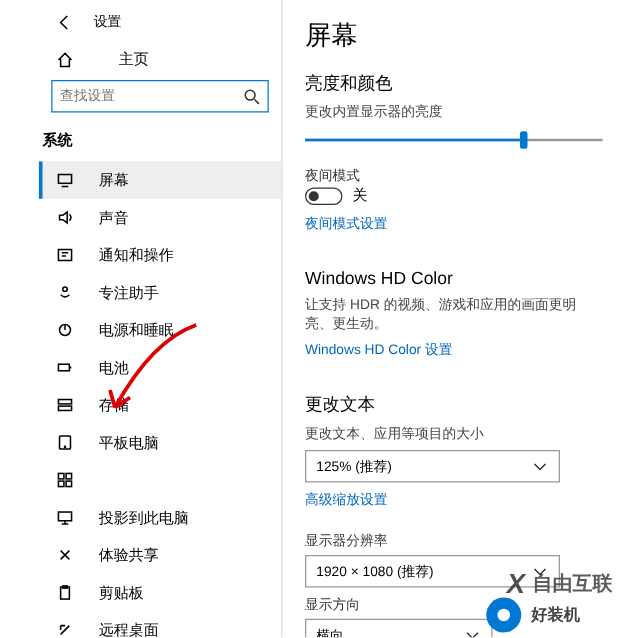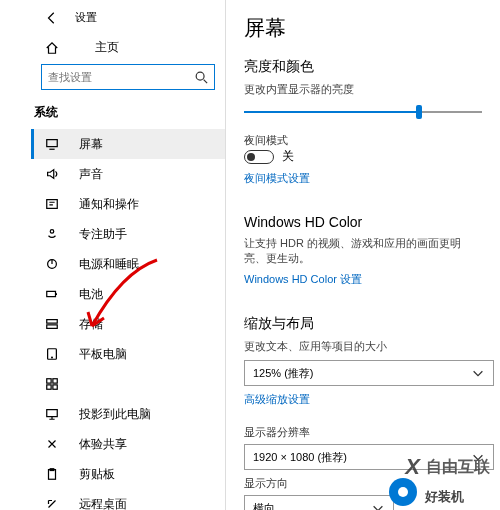--- a/index.html
+++ b/index.html
@@ -27,30 +27,30 @@
 .desc { font-size: 11px; color: #444; margin-bottom: 6px; }
 .slider { height: 18px; display: flex; align-items: center; margin-bottom: 12px; }
 .slider-track { height: 2px; background: #999; width: 240px; position: relative; }
 .slider-fill { position: absolute; left: 0; top: 0; height: 2px; width: 175px; background: #0078d4; }
 .slider-thumb { position: absolute; left: 172px; top: -6px; width: 6px; height: 14px; background: #0078d4; border-radius: 2px; }
 .toggle-row { display: flex; align-items: center; gap: 8px; margin-bottom: 6px; }
 .toggle { width: 30px; height: 14px; border: 1px solid #333; border-radius: 8px; position: relative; }
 .toggle-knob { position: absolute; left: 2px; top: 2px; width: 8px; height: 8px; border-radius: 50%; background: #333; }
 .link { color: #0067c0; font-size: 11px; cursor: pointer; margin-bottom: 14px; display: inline-block; }
 .group { margin-bottom: 14px; }
-.select { border: 1px solid #999; height: 26px; width: 250px; display: flex; align-items: center; justify-content: space-between; padding: 0 8px; font-size: 11px; margin: 4px 0 6px 0; }
+.select { border: 1px solid #999; height: 26px; width: 204px; display: flex; align-items: center; justify-content: space-between; padding: 0 8px; font-size: 11px; margin: 4px 0 6px 0; }
 .select .chev { color: #333; }
 .label-sm { font-size: 11px; color: #333; margin-top: 4px; }
 .narrow { width: 150px; }
 .arrow { position: absolute; left: 82px; top: 252px; pointer-events: none; }
 .arrow svg { width: 90px; height: 90px; }
 .watermark { position: absolute; right: 10px; bottom: 30px; display: flex; align-items: center; gap: 6px; opacity: 0.85; }
 .watermark .x { font-size: 22px; font-weight: 700; font-style: italic; color: #333; }
 .watermark .wt { font-size: 16px; font-weight: 700; color: #404040; }
-.hjlogo { position: absolute; right: 36px; bottom: 4px; display: flex; align-items: flex-end; gap: 8px; }
+.hjlogo { position: absolute; right: 36px; bottom: 4px; display: flex; align-items: center; gap: 8px; }
 .hjlogo .circ { width: 28px; height: 28px; border-radius: 50%; background: #0078d4; display:flex; align-items:center; justify-content:center; }
 .hjlogo .circ::after { content:""; width:10px;height:10px;border-radius:50%;background:#fff; }
 .hjlogo .t { font-size: 13px; font-weight: 700; color: #444; }
 </style>
 </head>
 <body>
 
 <div class="window">
   <div class="sidebar">
     <div class="back-row">
@@ -224,21 +224,21 @@
       <span class="link">夜间模式设置</span>
     </div>
 
     <div class="group">
       <div class="sub">Windows HD Color</div>
       <div class="desc">让支持 HDR 的视频、游戏和应用的画面更明亮、更生动。</div>
       <span class="link">Windows HD Color 设置</span>
     </div>
 
     <div class="group">
-      <div class="sub">缩放与布局</div>
+      <div class="sub">更改文本</div>
       <div class="desc">更改文本、应用等项目的大小</div>
       <div class="select">
         <span>125% (推荐)</span>
         <span class="icon chev">
             <svg viewBox="0 0 16 16">
               <path d="M3 6 L8 11 L13 6"></path>
             </svg>
           </span>
       </div>
       <span class="link">高级缩放设置</span>

